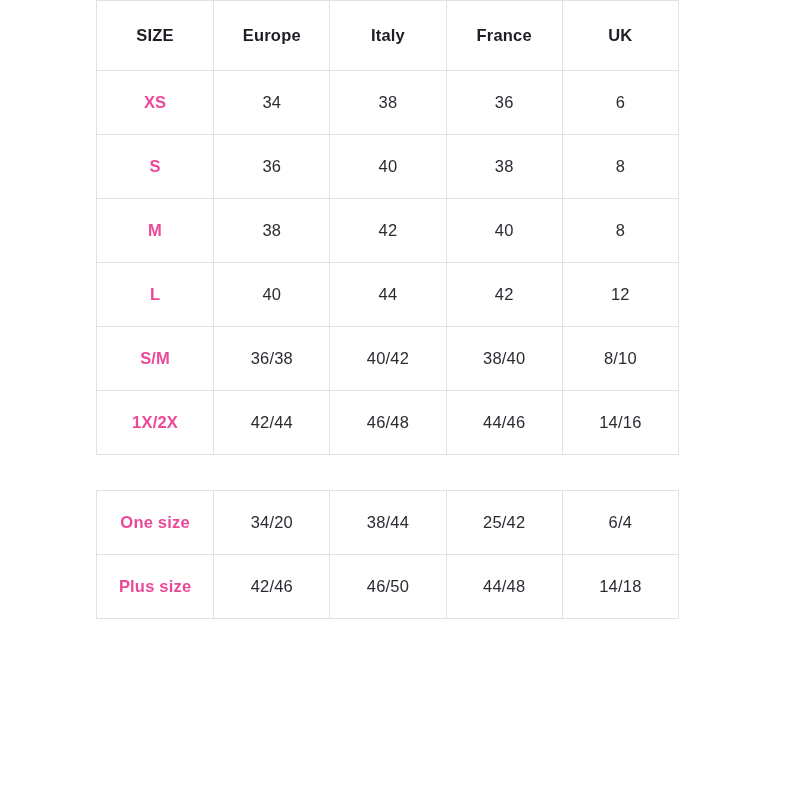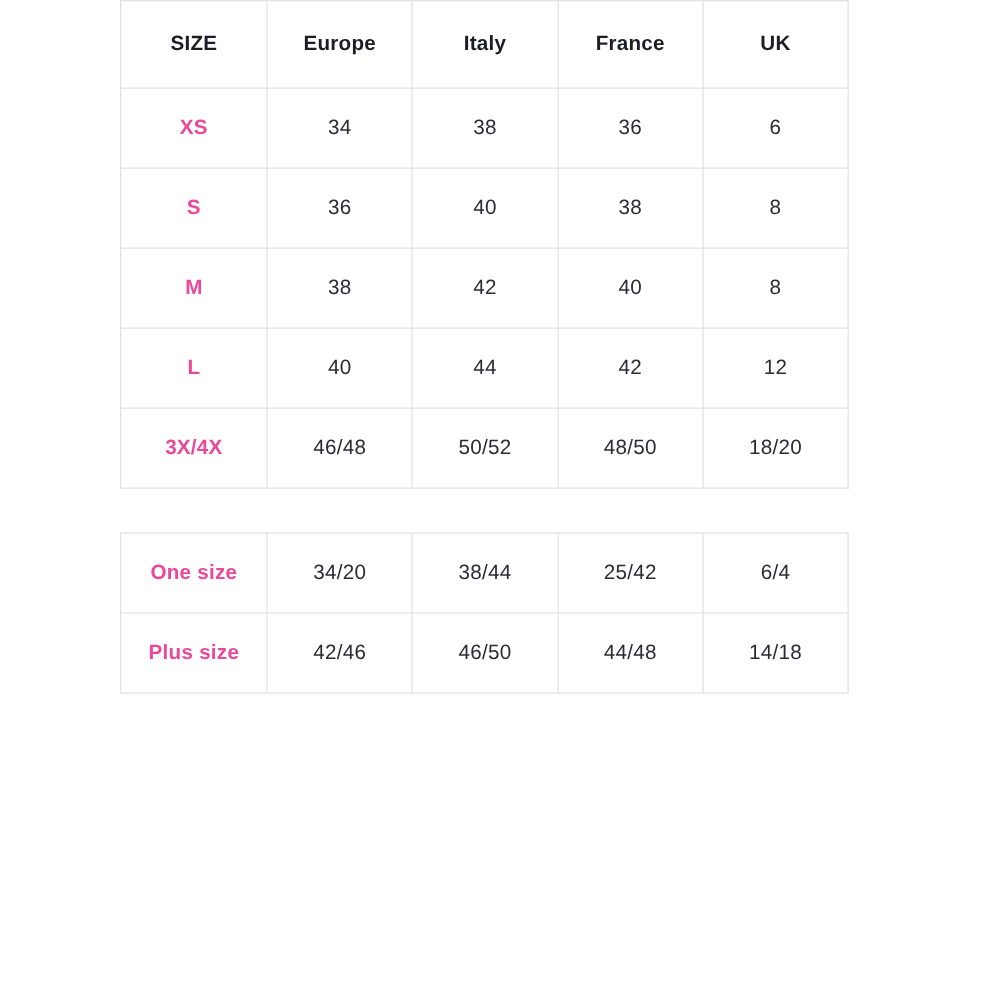--- a/index.html
+++ b/index.html
@@ -110,25 +110,32 @@
           <td>8</td>
         </tr>
         <tr>
           <td class="rowhead">L</td>
           <td>40</td>
           <td>44</td>
           <td>42</td>
           <td>12</td>
         </tr>
         <tr>
-          <td class="rowhead">3X/4X</td>
+          <td class="rowhead">S/M</td>
+          <td>36/38</td>
+          <td>40/42</td>
+          <td>38/40</td>
+          <td>8/10</td>
+        </tr>
+        <tr>
+          <td class="rowhead">1X/2X</td>
+          <td>42/44</td>
           <td>46/48</td>
-          <td>50/52</td>
-          <td>48/50</td>
-          <td>18/20</td>
+          <td>44/46</td>
+          <td>14/16</td>
         </tr>
       </tbody>
     </table>
 
     <table class="secondary">
       <colgroup>
         <col class="size-col">
         <col class="num-col">
         <col class="num-col">
         <col class="num-col">

